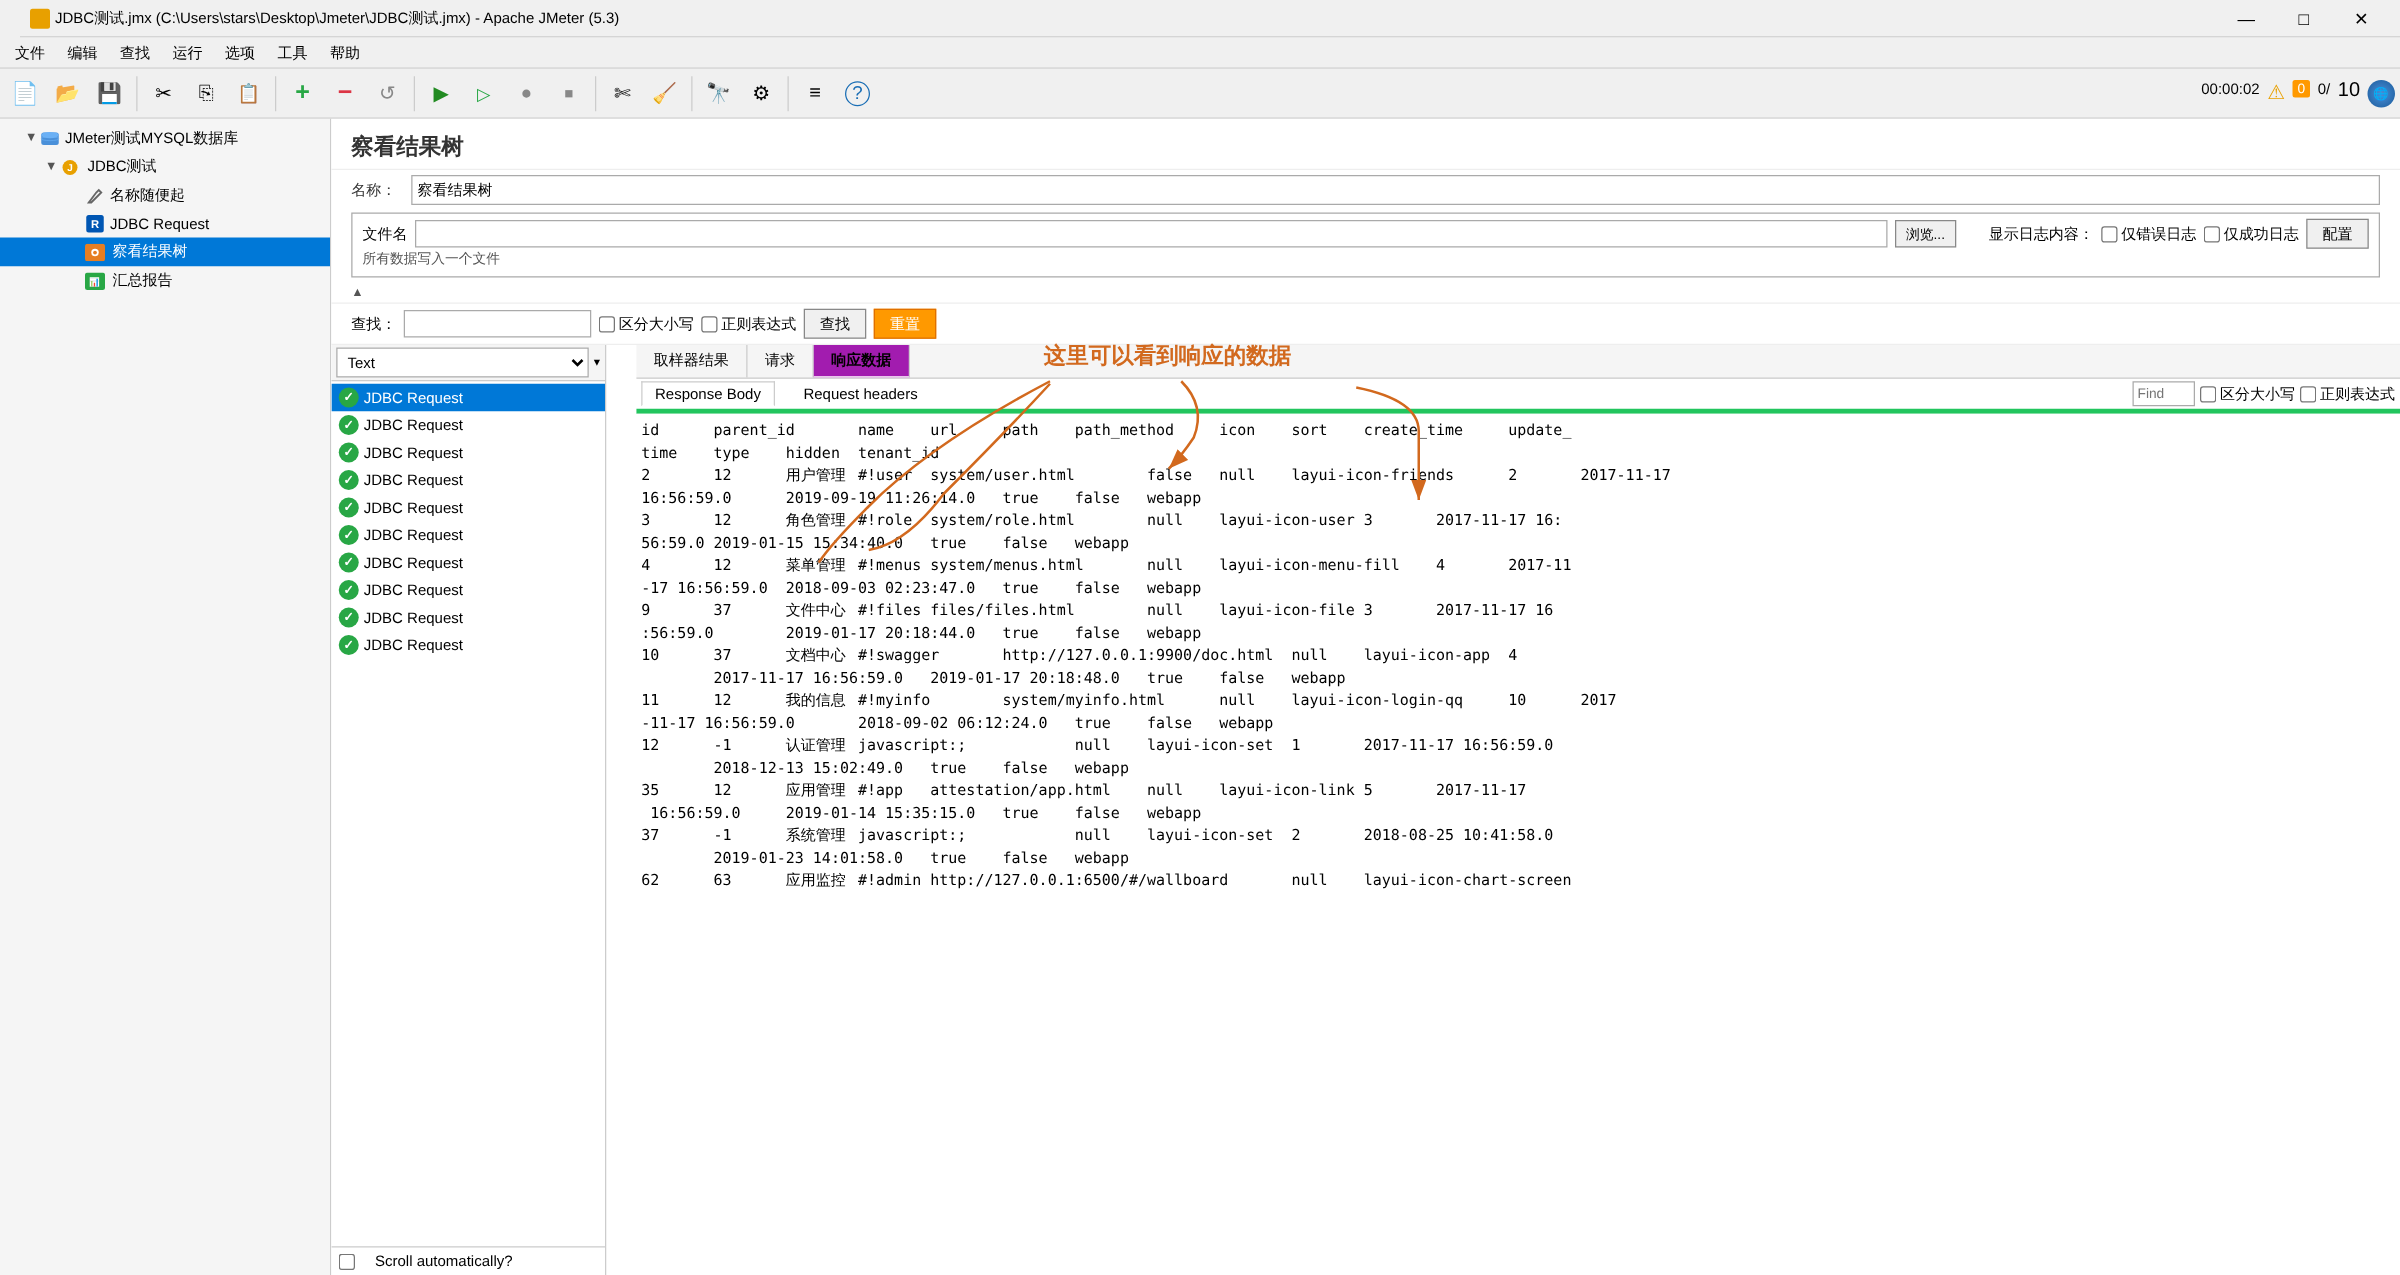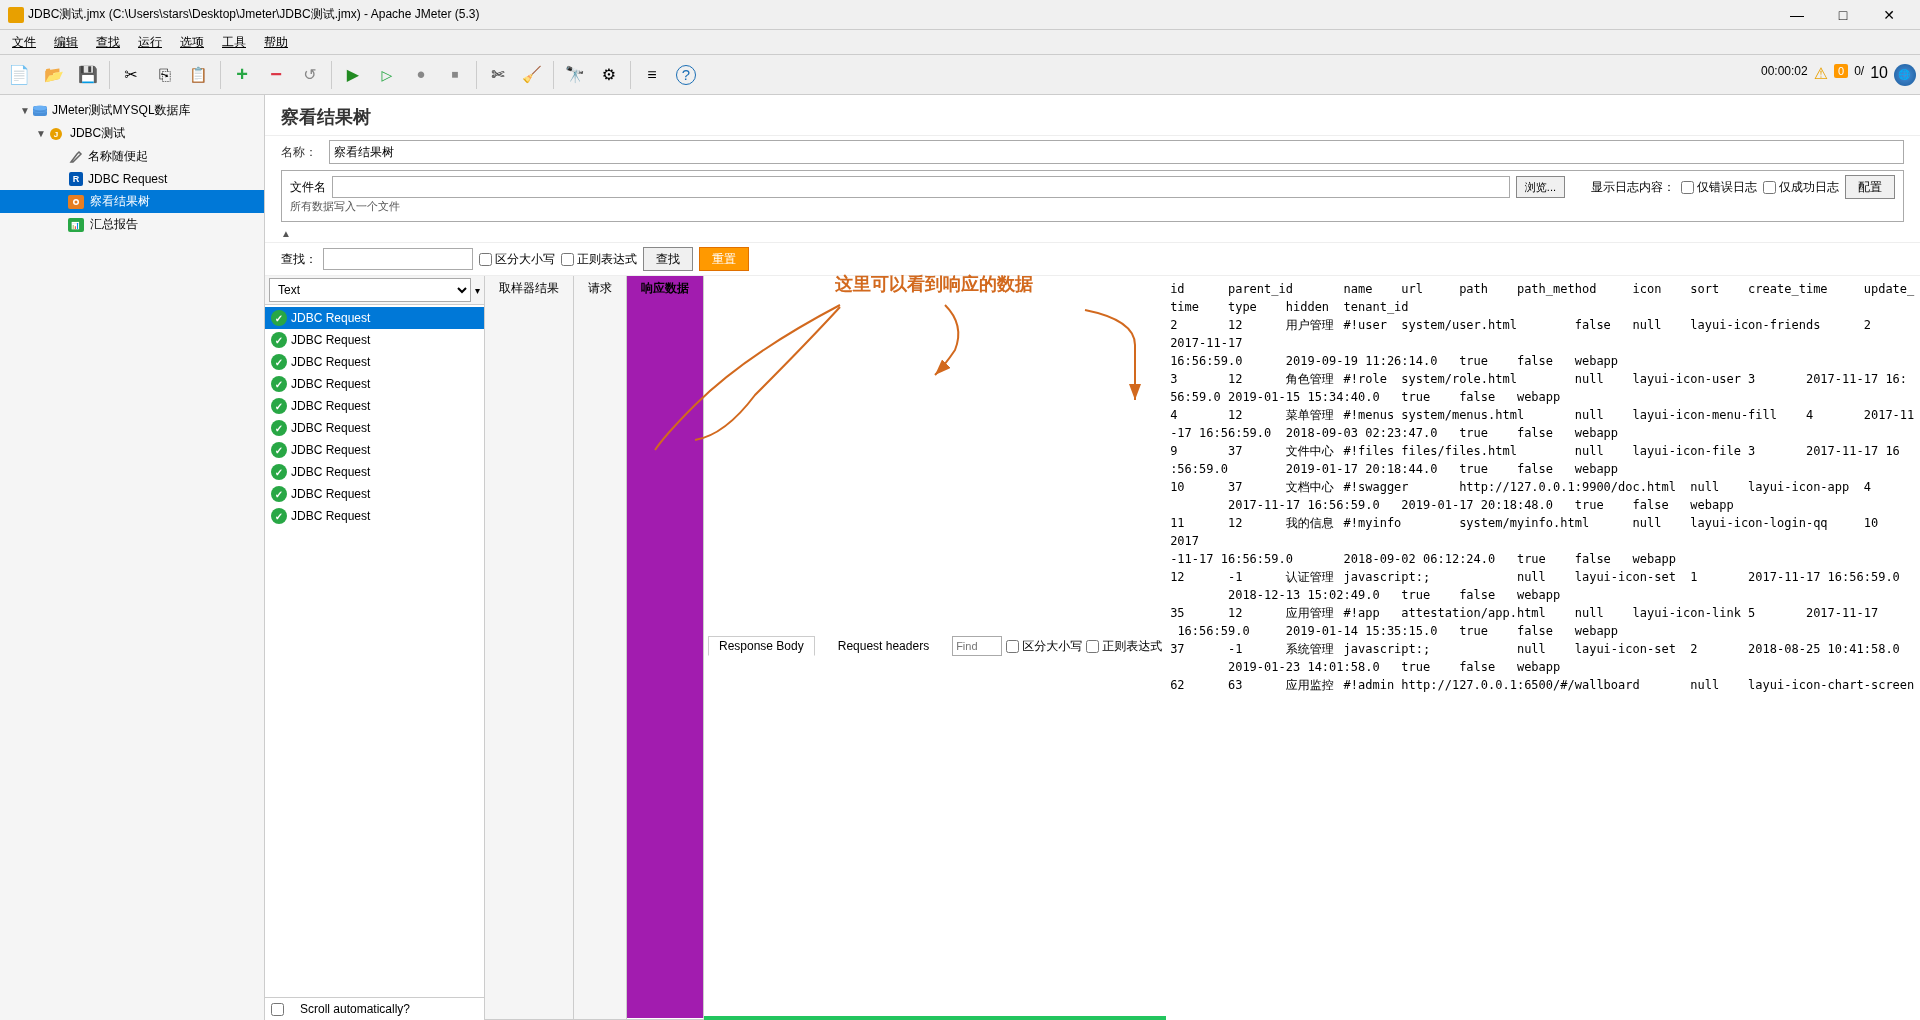--- a/index.html
+++ b/index.html
@@ -1,27 +1,27 @@
 <!DOCTYPE html>
 <html><head>
   <meta charset="utf-8">
   <style>
     * { box-sizing: border-box; margin: 0; padding: 0; }
     body { font-family: "Microsoft YaHei", "SimSun", sans-serif; font-size: 12px; background: #f0f0f0; color: #000; width: 1920px; height: 1020px; overflow: hidden; }
     
     
-    .title-bar { background: #f0f0f0; height: 30px; display: flex; align-items: center; justify-content: space-between; padding: 0 8px; border-bottom: 1px solid #ccc; }
+    .title-bar { background: #f0f0f0; height: 30px; display: flex; align-items: center; justify-content: space-between; padding: 0 8px; border-bottom: 1px solid #ccc; margin-left: 16px; }
     .title-bar-left { display: flex; align-items: center; gap: 4px; font-size: 12px; }
     .title-bar-icon { width: 16px; height: 16px; background: #e8a000; border-radius: 2px; display: inline-block; }
     .title-bar-controls { display: flex; gap: 0; }
     .title-bar-btn { width: 46px; height: 30px; display: flex; align-items: center; justify-content: center; cursor: pointer; font-size: 14px; }
 
     
     .menu-bar { height: 25px; background: #f0f0f0; display: flex; align-items: center; padding: 0 4px; border-bottom: 1px solid #ccc; gap: 2px; }
-    .menu-item { padding: 2px 8px; cursor: pointer; font-size: 12px; text-decoration: underline; }
+    .menu-item { padding: 2px 8px; cursor: pointer; font-size: 12px; }
 
     
     .toolbar { height: 40px; background: #f0f0f0; display: flex; align-items: center; padding: 2px 4px; border-bottom: 1px solid #ccc; gap: 2px; }
     .toolbar-btn { width: 32px; height: 32px; display: flex; align-items: center; justify-content: center; border: 1px solid transparent; cursor: pointer; border-radius: 2px; font-size: 16px; }
     .toolbar-sep { width: 1px; height: 28px; background: #ccc; margin: 0 3px; }
     .toolbar-right { margin-left: auto; display: flex; align-items: flex-start; gap: 6px; font-size: 12px; }
     .toolbar-timer { font-size: 12px; }
     .warn-badge { background: #ff9900; color: white; border-radius: 2px; padding: 1px 4px; font-size: 11px; }
     .globe-icon { width: 22px; height: 22px; border-radius: 50%; background: radial-gradient(circle, #4a90d9, #1a5a9a); display: flex; align-items: center; justify-content: center; color: white; font-size: 10px; }
 
@@ -60,21 +60,21 @@
     .results-list-container { width: 220px; border-right: 1px solid #ccc; display: flex; flex-direction: column; }
     .results-list-header { display: flex; align-items: center; gap: 4px; padding: 2px 4px; border-bottom: 1px solid #ccc; background: #f5f5f5; }
     .results-dropdown { flex: 1; height: 24px; border: 1px solid #aaa; background: #fff; font-size: 12px; padding: 0 4px; }
     .results-list { flex: 1; overflow-y: auto; padding: 2px 0; }
     .result-item { display: flex; align-items: center; padding: 3px 6px; cursor: pointer; gap: 4px; font-size: 12px; }
     .result-item.selected { background: #0078d7; color: white; }
     .result-icon { width: 16px; height: 16px; border-radius: 50%; background: #28a745; display: flex; align-items: center; justify-content: center; color: white; font-size: 10px; font-weight: bold; flex-shrink: 0; }
     .scroll-check { display: flex; align-items: center; gap: 16px; padding: 4px 6px; border-top: 1px solid #ccc; font-size: 12px; }
     
     
-    .response-area { flex: 1; display: flex; flex-direction: row; overflow: hidden; }
+    .response-area { flex: 1; display: flex; flex-direction: column; overflow: hidden; margin-left: 24px; }
     .response-tabs { display: flex; border-bottom: 1px solid #ccc; background: #f5f5f5; }
     .response-tab { padding: 4px 14px; cursor: pointer; font-size: 12px; border-right: 1px solid #ccc; }
     .response-tab.active { background: #a21caf; border-bottom: 1px solid #fff; font-weight: bold; }
     
     .response-subtabs { display: flex; border-bottom: 4px solid #22c55e; padding: 2px 4px; gap: 12px; align-items: center; justify-content: space-between; }
     .response-subtab { padding: 2px 10px; cursor: pointer; font-size: 12px; border: 1px solid transparent; }
     .response-subtab.active { background: #fff; border: 1px solid #ccc; border-bottom: 1px solid #fff; }
     .response-find { margin-left: auto; display: flex; align-items: center; gap: 4px; }
     .find-input { height: 20px; width: 50px; border: 1px solid #aaa; font-size: 11px; padding: 1px 3px; }
     

